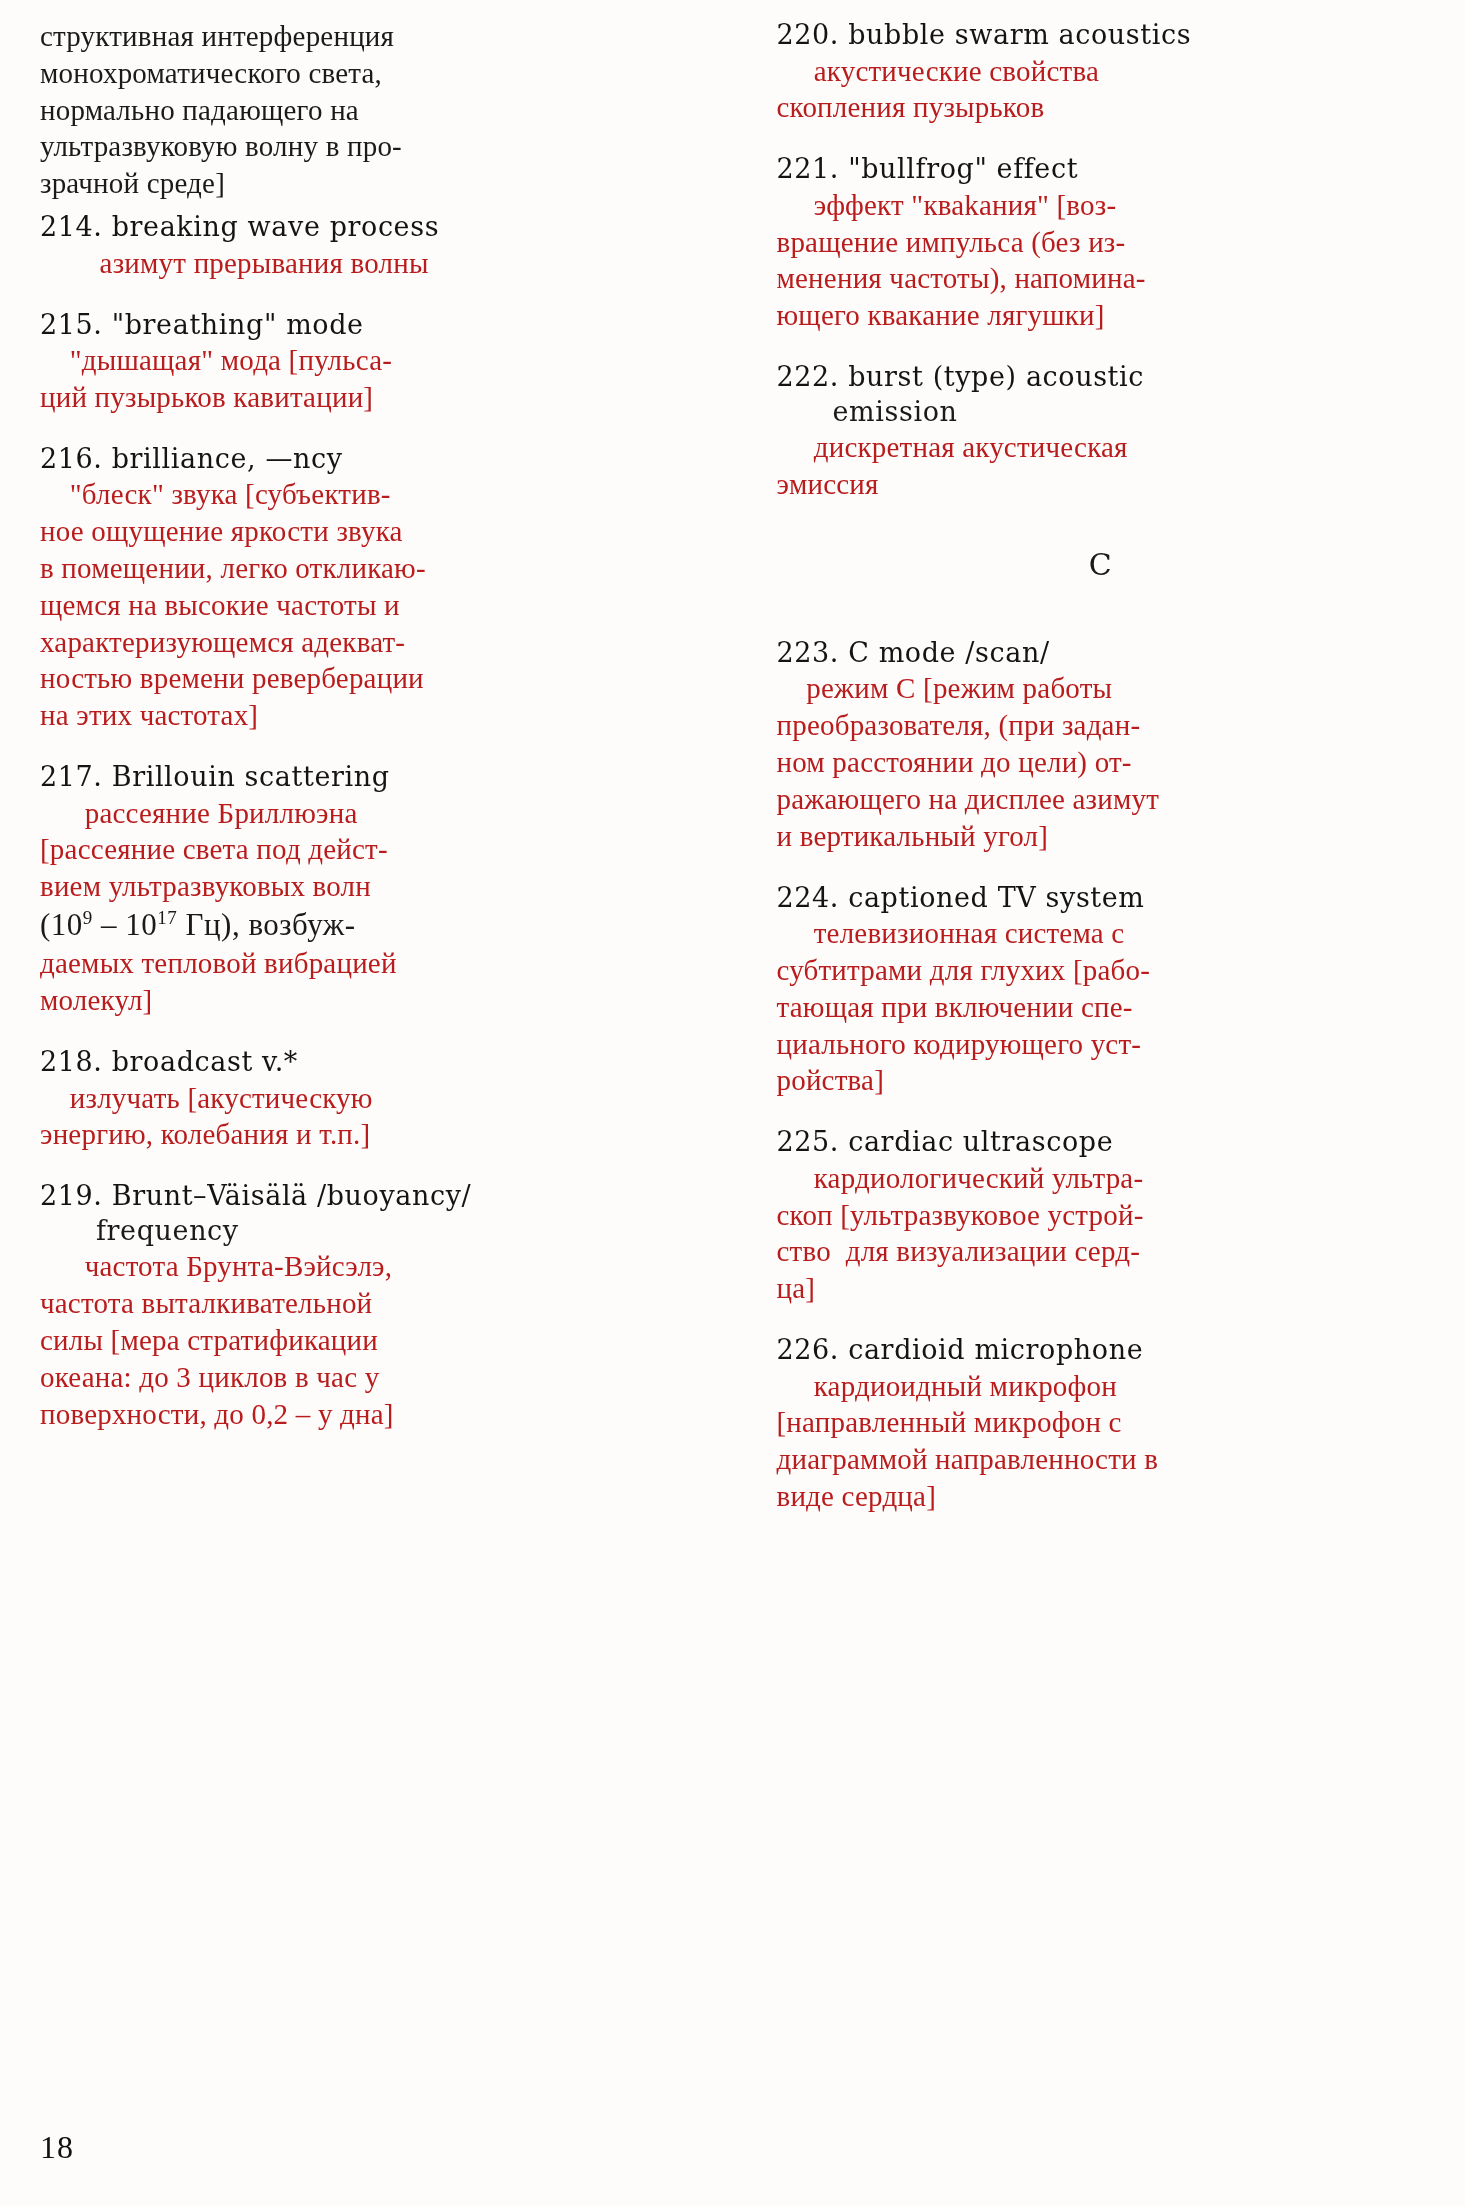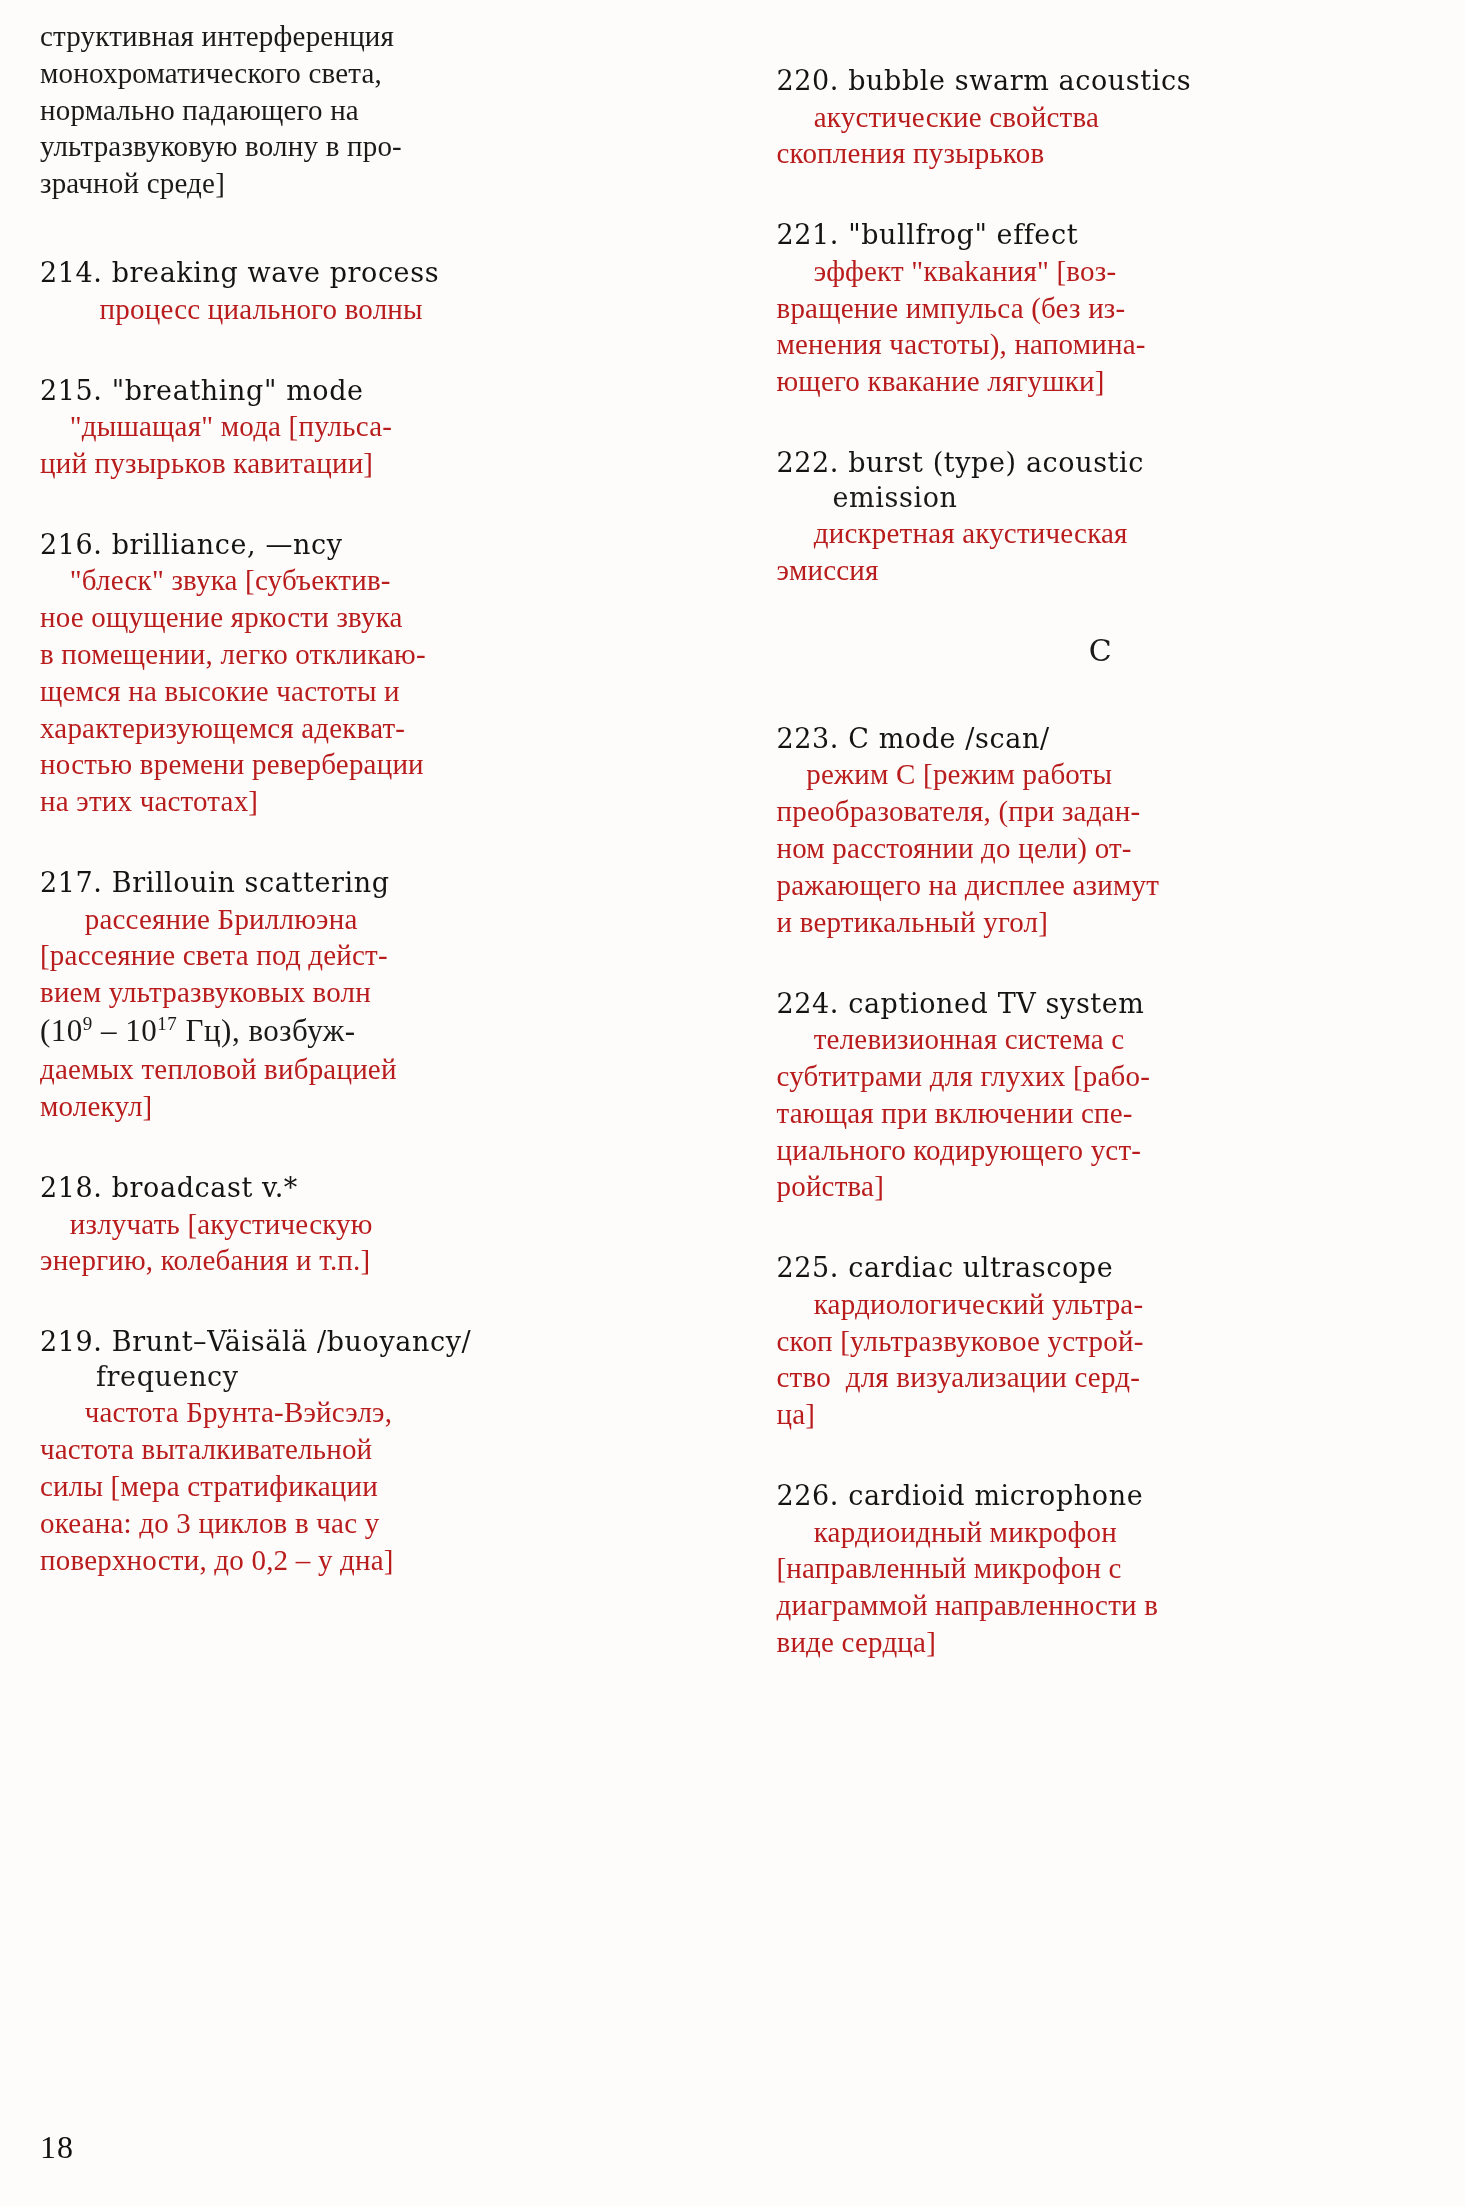--- a/index.html
+++ b/index.html
@@ -37,21 +37,20 @@
     display: flex;
     flex-direction: row;
     gap: 88px;
     justify-content: center;
   }
   .col {
     width: 650px;
   }
   .entry {
     margin-bottom: 26px;
-    margin-top: 46px;
   }
   .entry:last-child { margin-bottom: 0; }
 
   
   .head {
     font-family: "DejaVu Serif", serif;
     font-size: 27px;
     line-height: 1.28;
     letter-spacing: 0.6px;
     color: #141414;
@@ -122,21 +121,21 @@
         <div class="lead">структивная интерференция
 монохроматического света,
 нормально падающего на
 ультразвуковую волну в про-
 зрачной среде]</div>
 
         <div class="spacer-sm"></div>
 
         <div class="entry">
           <div class="head">214. breaking wave process</div>
-          <div class="body">        процесс циального волны</div>
+          <div class="body">        азимут прерывания волны</div>
         </div>
 
         <div class="entry">
           <div class="head">215. "breathing" mode</div>
           <div class="body">    "дышащая" мода [пульса-
 ций пузырьков кавитации]</div>
         </div>
 
         <div class="entry">
           <div class="head">216. brilliance, —ncy</div>

